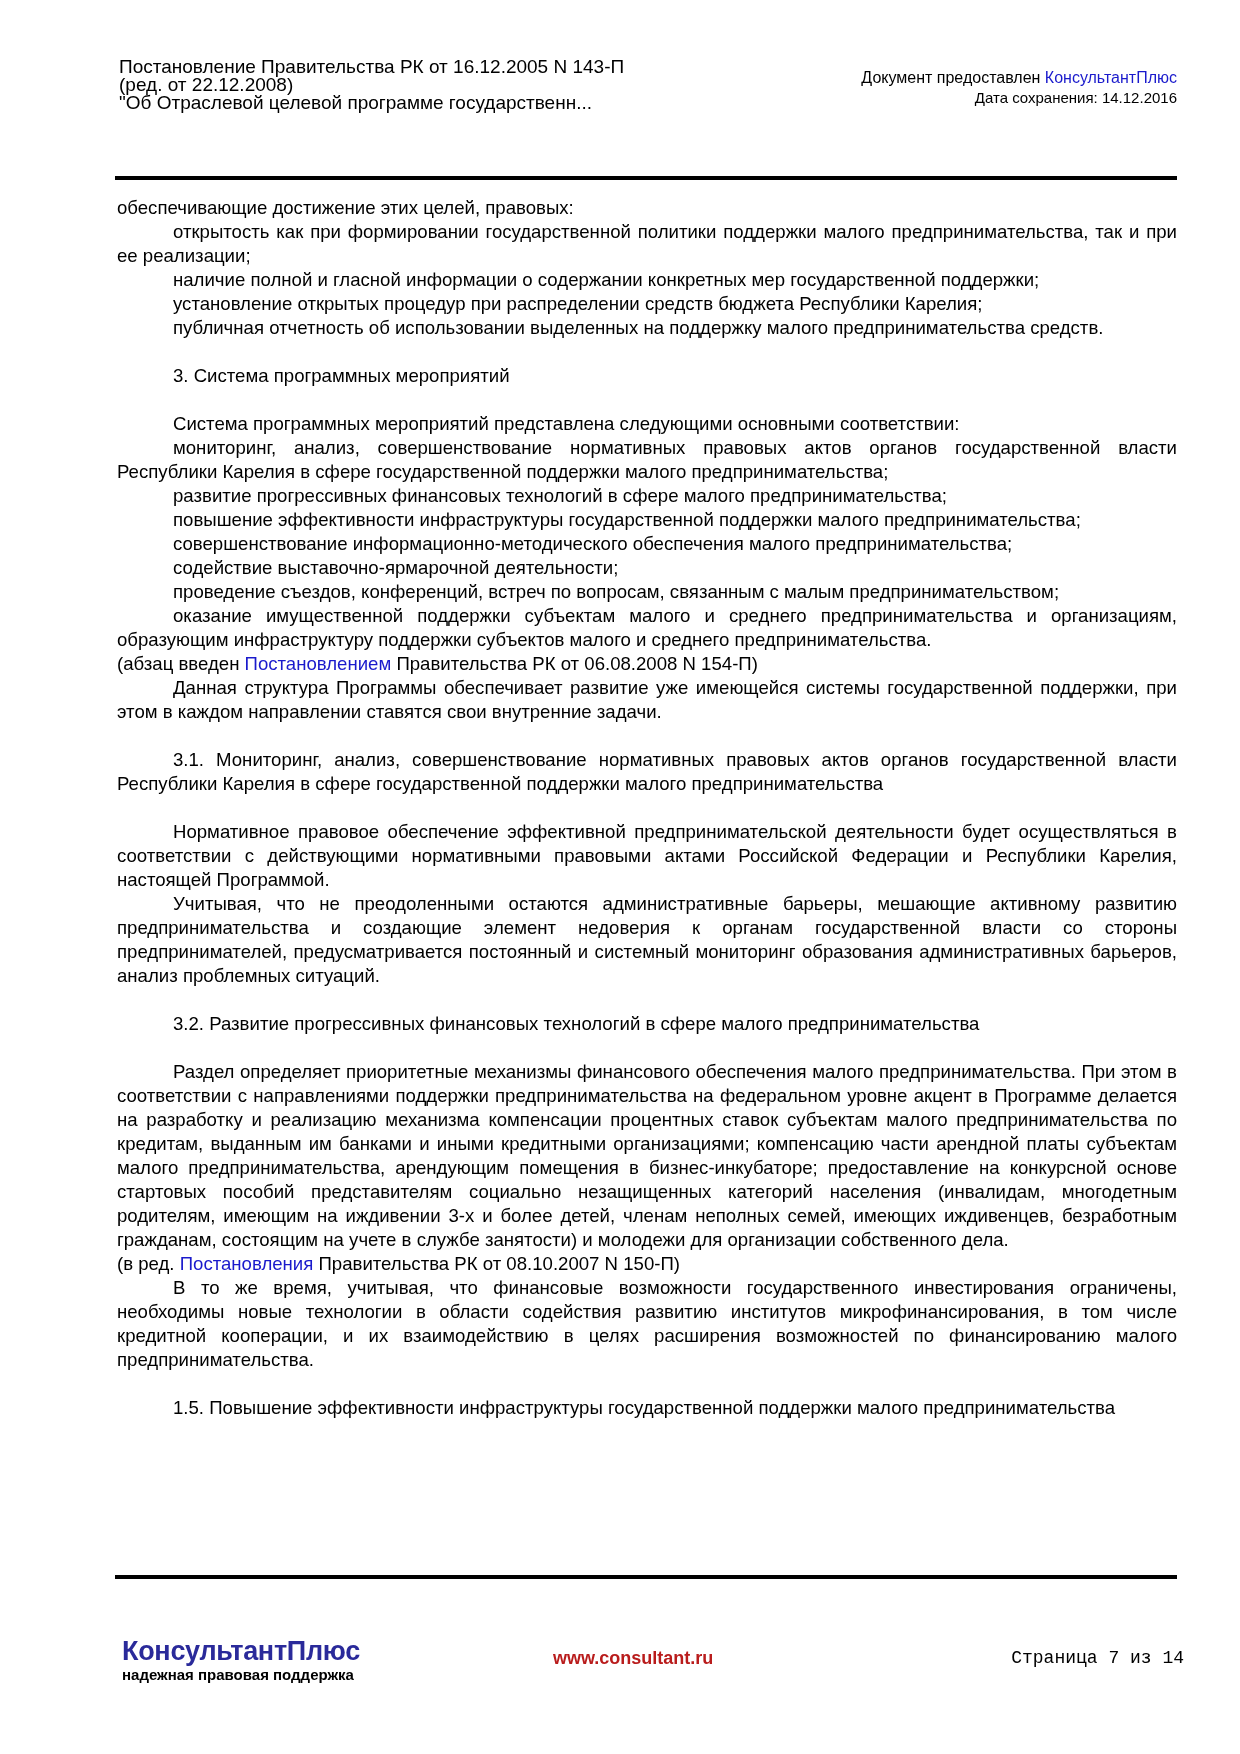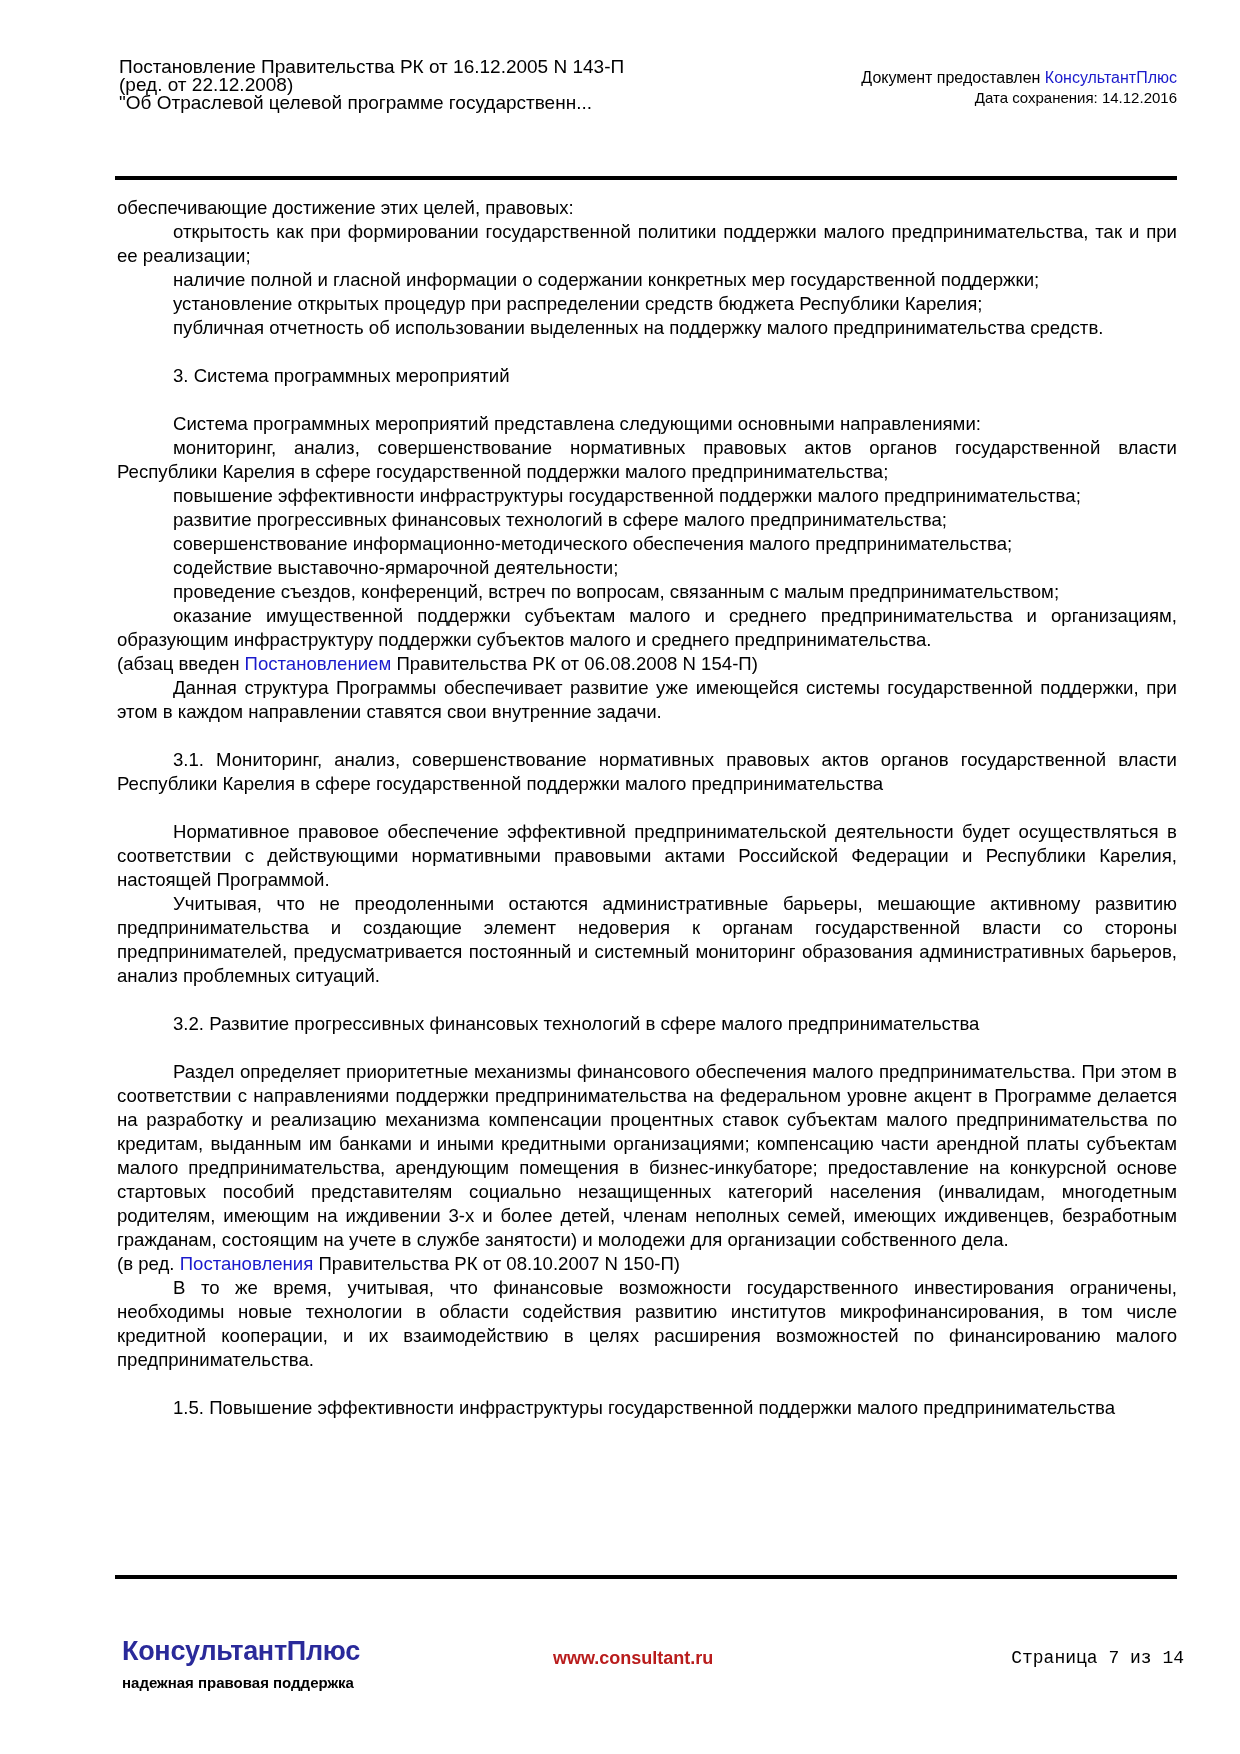--- a/index.html
+++ b/index.html
@@ -12,21 +12,21 @@
   .rule { position: absolute; left: 115px; width: 1062px; height: 4px; background: #000; }
   .rule.top { top: 176px; }
   .rule.bottom { top: 1575px; }
   .content { position: absolute; left: 117px; width: 1060px; top: 196px; font-size: 18.6px; line-height: 24px; }
   .p { margin: 0; text-align: justify; text-align-last: left; }
   .ind { text-indent: 56px; }
   .gap { height: 24px; }
   .link { color: #1a1acc; }
   .footer-brand { position: absolute; left: 122px; top: 1636px; }
   .footer-brand .name { font-size: 27px; font-weight: bold; color: #2a2a9a; line-height: 30px; letter-spacing: -0.3px; }
-  .footer-brand .tag { font-size: 15px; font-weight: bold; line-height: 18px; margin-top: 8px; }
+  .footer-brand .tag { font-size: 15px; font-weight: bold; line-height: 18px; margin-top: 0; }
   .footer-url { position: absolute; left: 553px; top: 1648px; font-size: 18px; font-weight: bold; color: #b91c1c; }
   .footer-page { position: absolute; right: 56px; top: 1648px; font-size: 18px; font-family: Liberation Mono, monospace; }
 </style>
 </head>
 <body>
 
 <div class="hdr-left">
   <div>Постановление Правительства РК от 16.12.2005 N 143-П</div>
   <div>(ред. от 22.12.2008)</div>
   <div>"Об Отраслевой целевой программе государственн...</div>
@@ -41,24 +41,24 @@
 
 <div class="content">
   <p class="p">обеспечивающие достижение этих целей, правовых:</p>
   <p class="p ind">открытость как при формировании государственной политики поддержки малого предпринимательства, так и при ее реализации;</p>
   <p class="p ind">наличие полной и гласной информации о содержании конкретных мер государственной поддержки;</p>
   <p class="p ind">установление открытых процедур при распределении средств бюджета Республики Карелия;</p>
   <p class="p ind">публичная отчетность об использовании выделенных на поддержку малого предпринимательства средств.</p>
   <div class="gap"></div>
   <p class="p ind">3. Система программных мероприятий</p>
   <div class="gap"></div>
-  <p class="p ind">Система программных мероприятий представлена следующими основными направлениями:</p>
+  <p class="p ind">Система программных мероприятий представлена следующими основными соответствии:</p>
   <p class="p ind">мониторинг, анализ, совершенствование нормативных правовых актов органов государственной власти Республики Карелия в сфере государственной поддержки малого предпринимательства;</p>
+  <p class="p ind">развитие прогрессивных финансовых технологий в сфере малого предпринимательства;</p>
   <p class="p ind">повышение эффективности инфраструктуры государственной поддержки малого предпринимательства;</p>
-  <p class="p ind">развитие прогрессивных финансовых технологий в сфере малого предпринимательства;</p>
   <p class="p ind">совершенствование информационно-методического обеспечения малого предпринимательства;</p>
   <p class="p ind">содействие выставочно-ярмарочной деятельности;</p>
   <p class="p ind">проведение съездов, конференций, встреч по вопросам, связанным с малым предпринимательством;</p>
   <p class="p ind">оказание имущественной поддержки субъектам малого и среднего предпринимательства и организациям, образующим инфраструктуру поддержки субъектов малого и среднего предпринимательства.</p>
   <p class="p"><span>(абзац введен </span> <span class="link">Постановлением</span><span> Правительства РК от 06.08.2008 N 154-П)</span></p>
   <p class="p ind">Данная структура Программы обеспечивает развитие уже имеющейся системы государственной поддержки, при этом в каждом направлении ставятся свои внутренние задачи.</p>
   <div class="gap"></div>
   <p class="p ind">3.1. Мониторинг, анализ, совершенствование нормативных правовых актов органов государственной власти Республики Карелия в сфере государственной поддержки малого предпринимательства</p>
   <div class="gap"></div>
   <p class="p ind">Нормативное правовое обеспечение эффективной предпринимательской деятельности будет осуществляться в соответствии с действующими нормативными правовыми актами Российской Федерации и Республики Карелия, настоящей Программой.</p>

